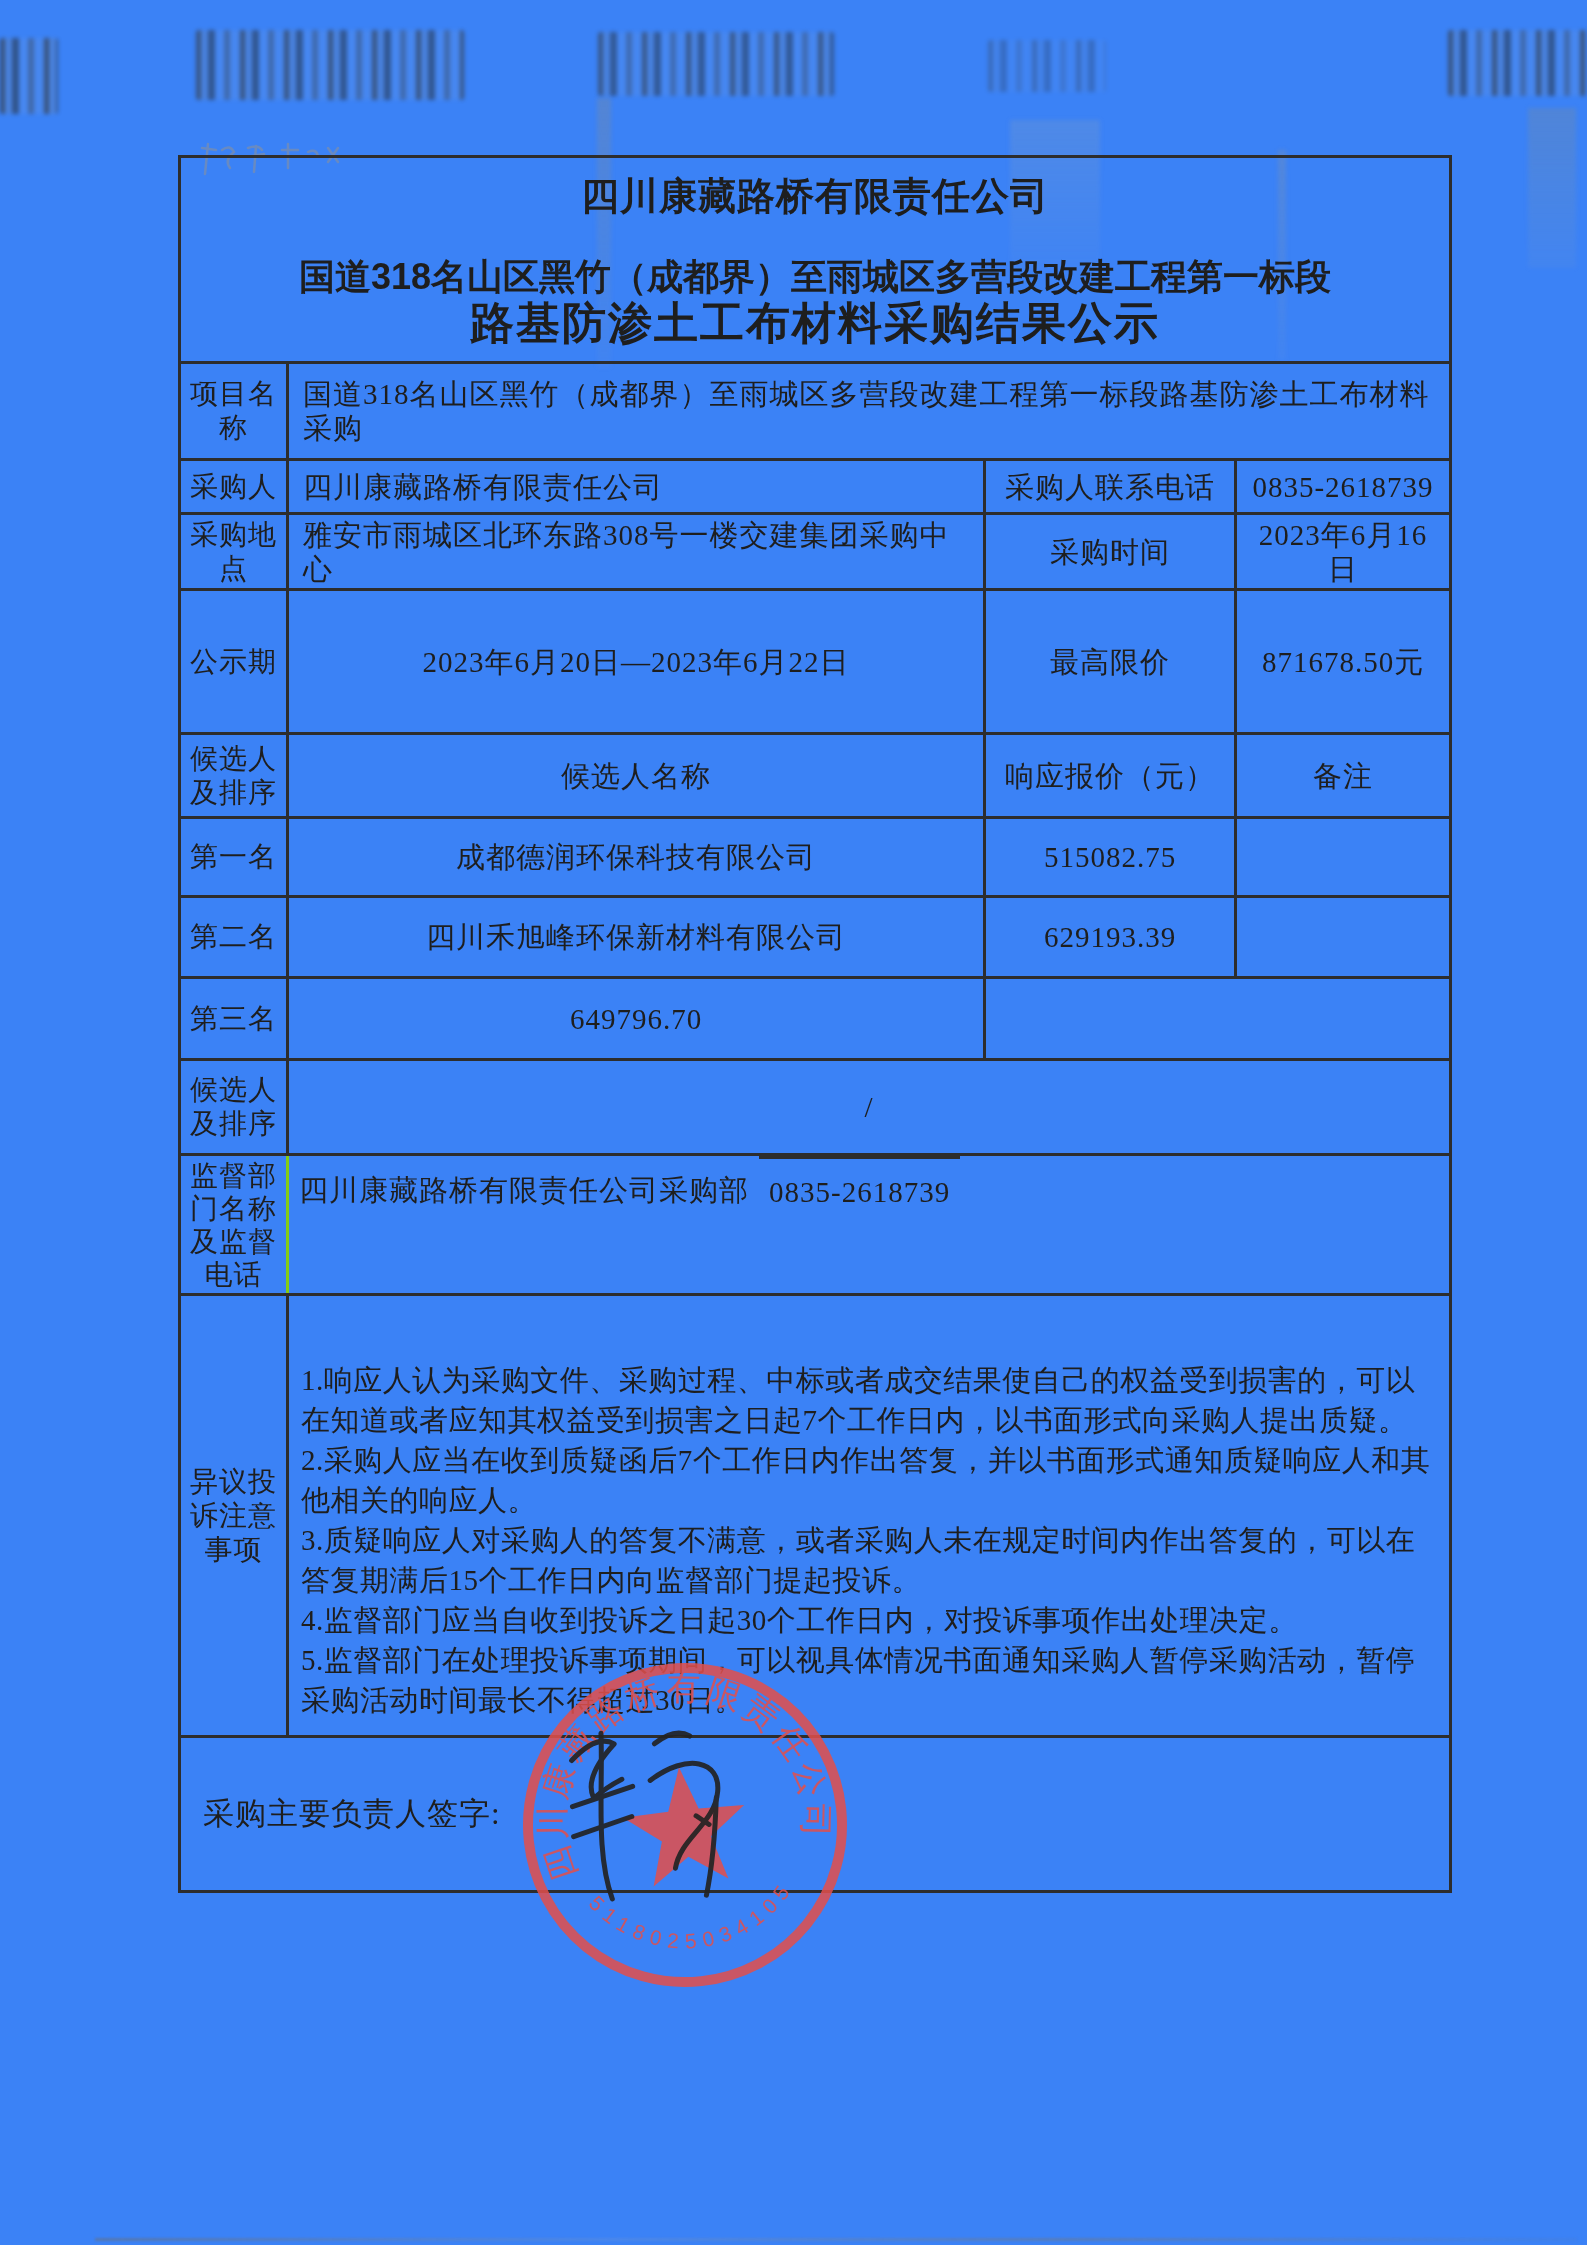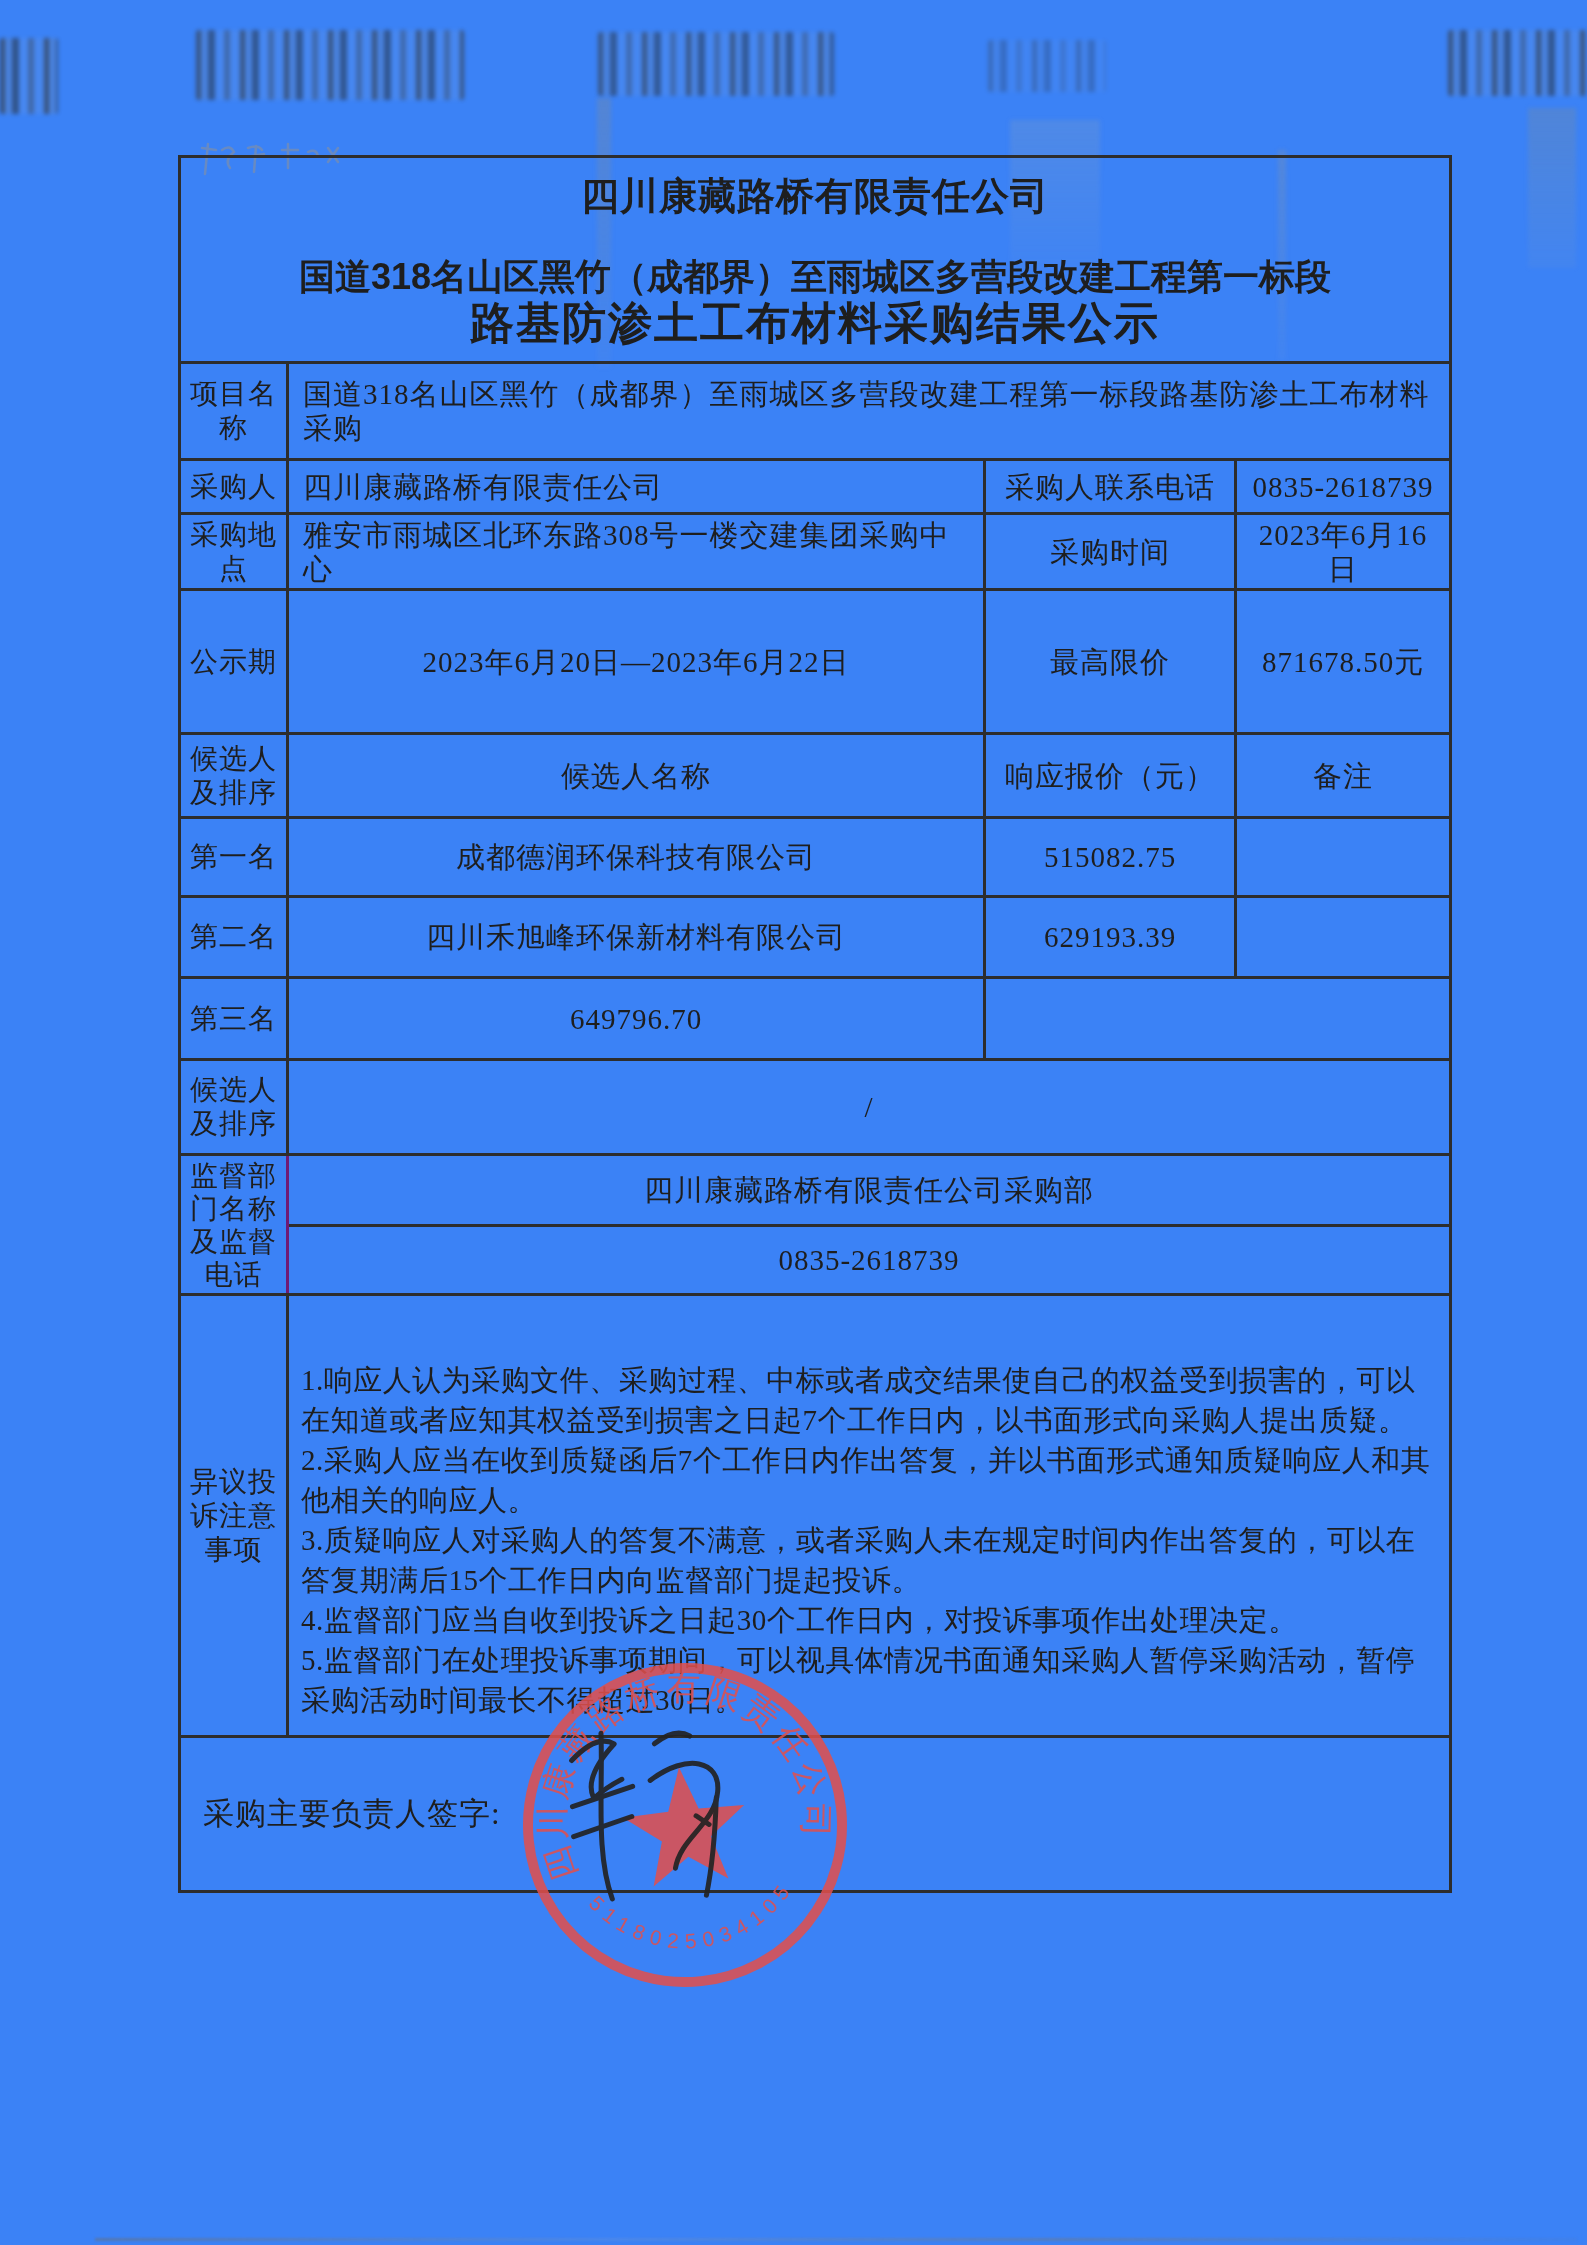--- a/index.html
+++ b/index.html
@@ -45,21 +45,21 @@
   .cols2{grid-template-columns:105px 1fr;}
   .c{
     display:flex;align-items:center;justify-content:center;
     text-align:center;border-left:3px solid #2d2d2d;
     padding:2px 10px;box-sizing:border-box;
     font-size:29px;line-height:34px;letter-spacing:1px;
   }
   .c:first-child{border-left:none;}
   .label{font-size:28px;line-height:34px;padding:2px 8px;}
   .leftal{justify-content:flex-start;text-align:left;padding-left:14px;}
-  .sup-right{border-left:3px solid #701a75;display:flex;flex-direction:column;}
+  .sup-right{border-left:3px solid #84cc16;display:flex;flex-direction:row;}
   .sup-right .sub{border-left:none;height:68px;}
   .sup-right .sub+.sub{border-top:3px solid #2d2d2d;height:69px;}
   .objection-cell{
     align-items:flex-start;justify-content:flex-start;text-align:left;
     padding:64px 10px 10px 12px;
   }
   .objection-cell .obj-item{font-size:29px;line-height:40px;letter-spacing:.5px;}
   .sig-row{grid-template-columns:1fr;}
   .sig-cell{justify-content:flex-start;text-align:center;padding-left:22px;font-size:31px;}
   

